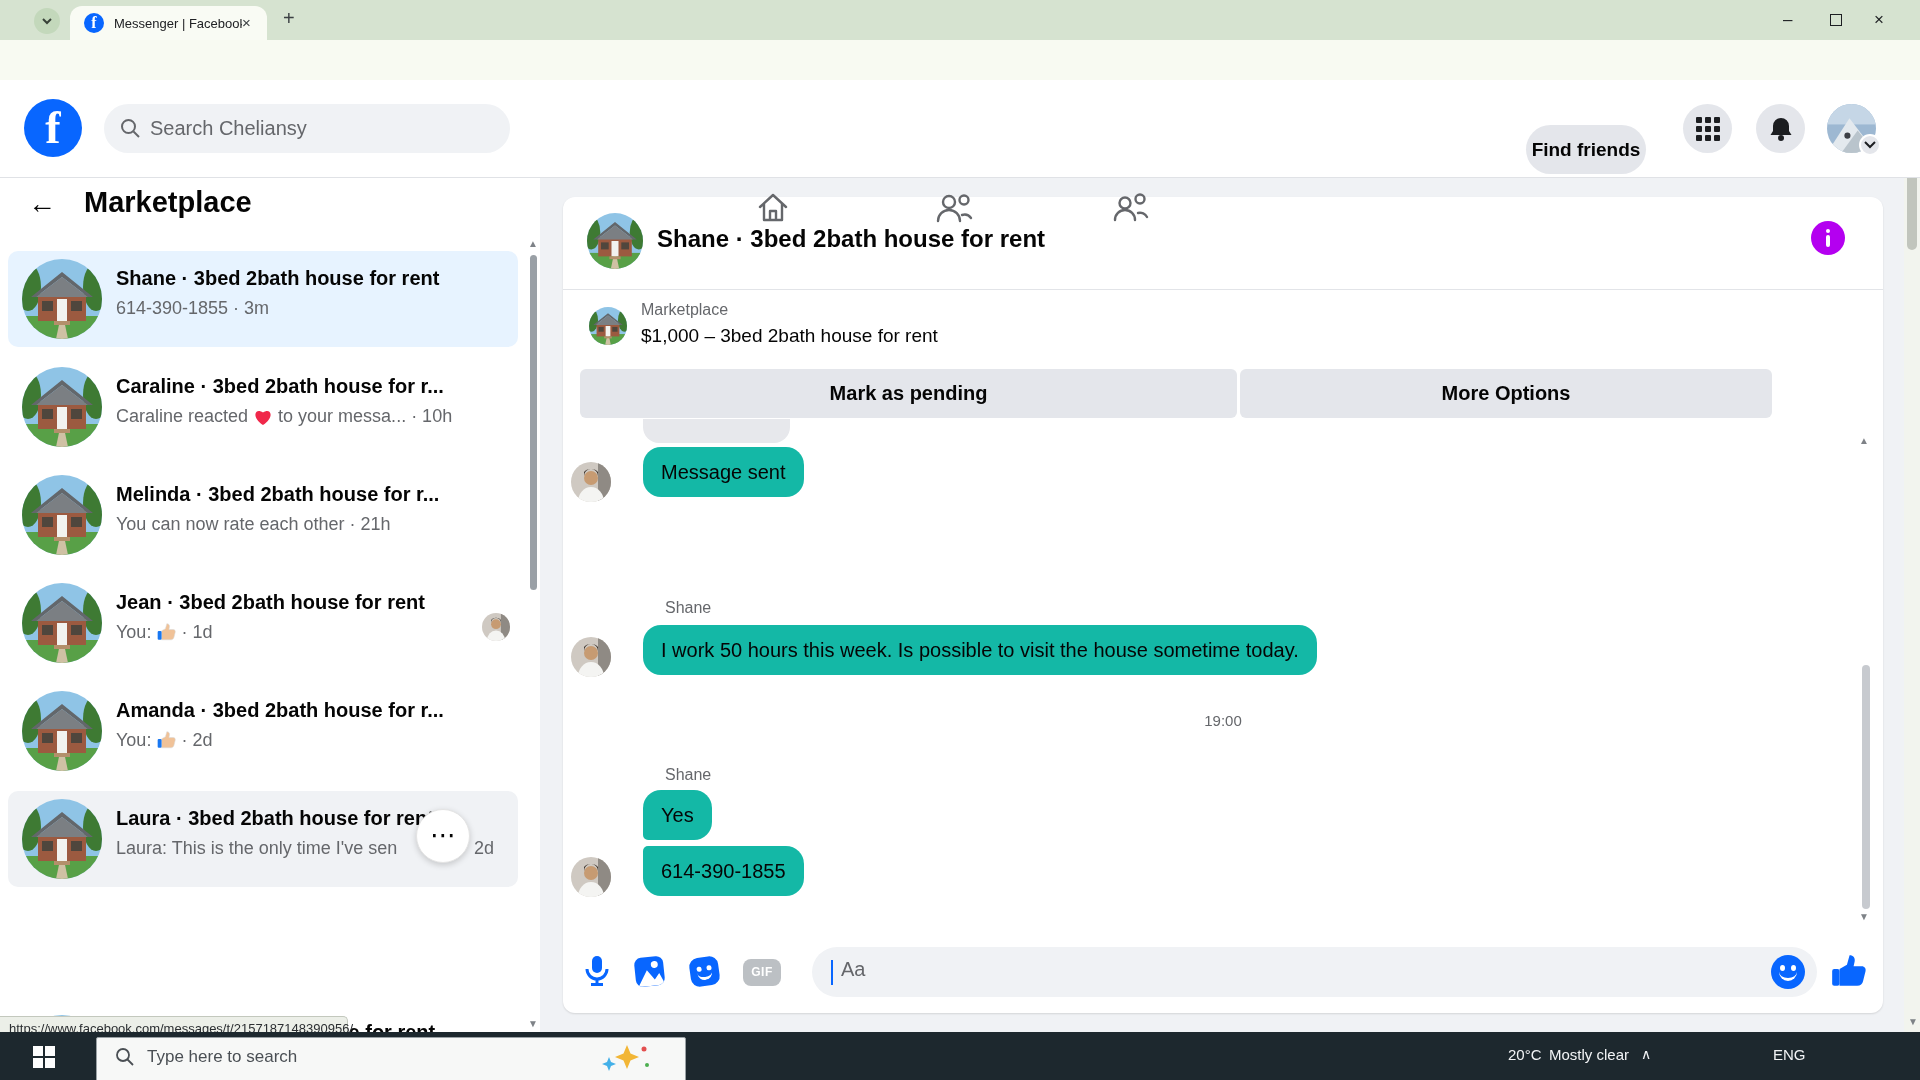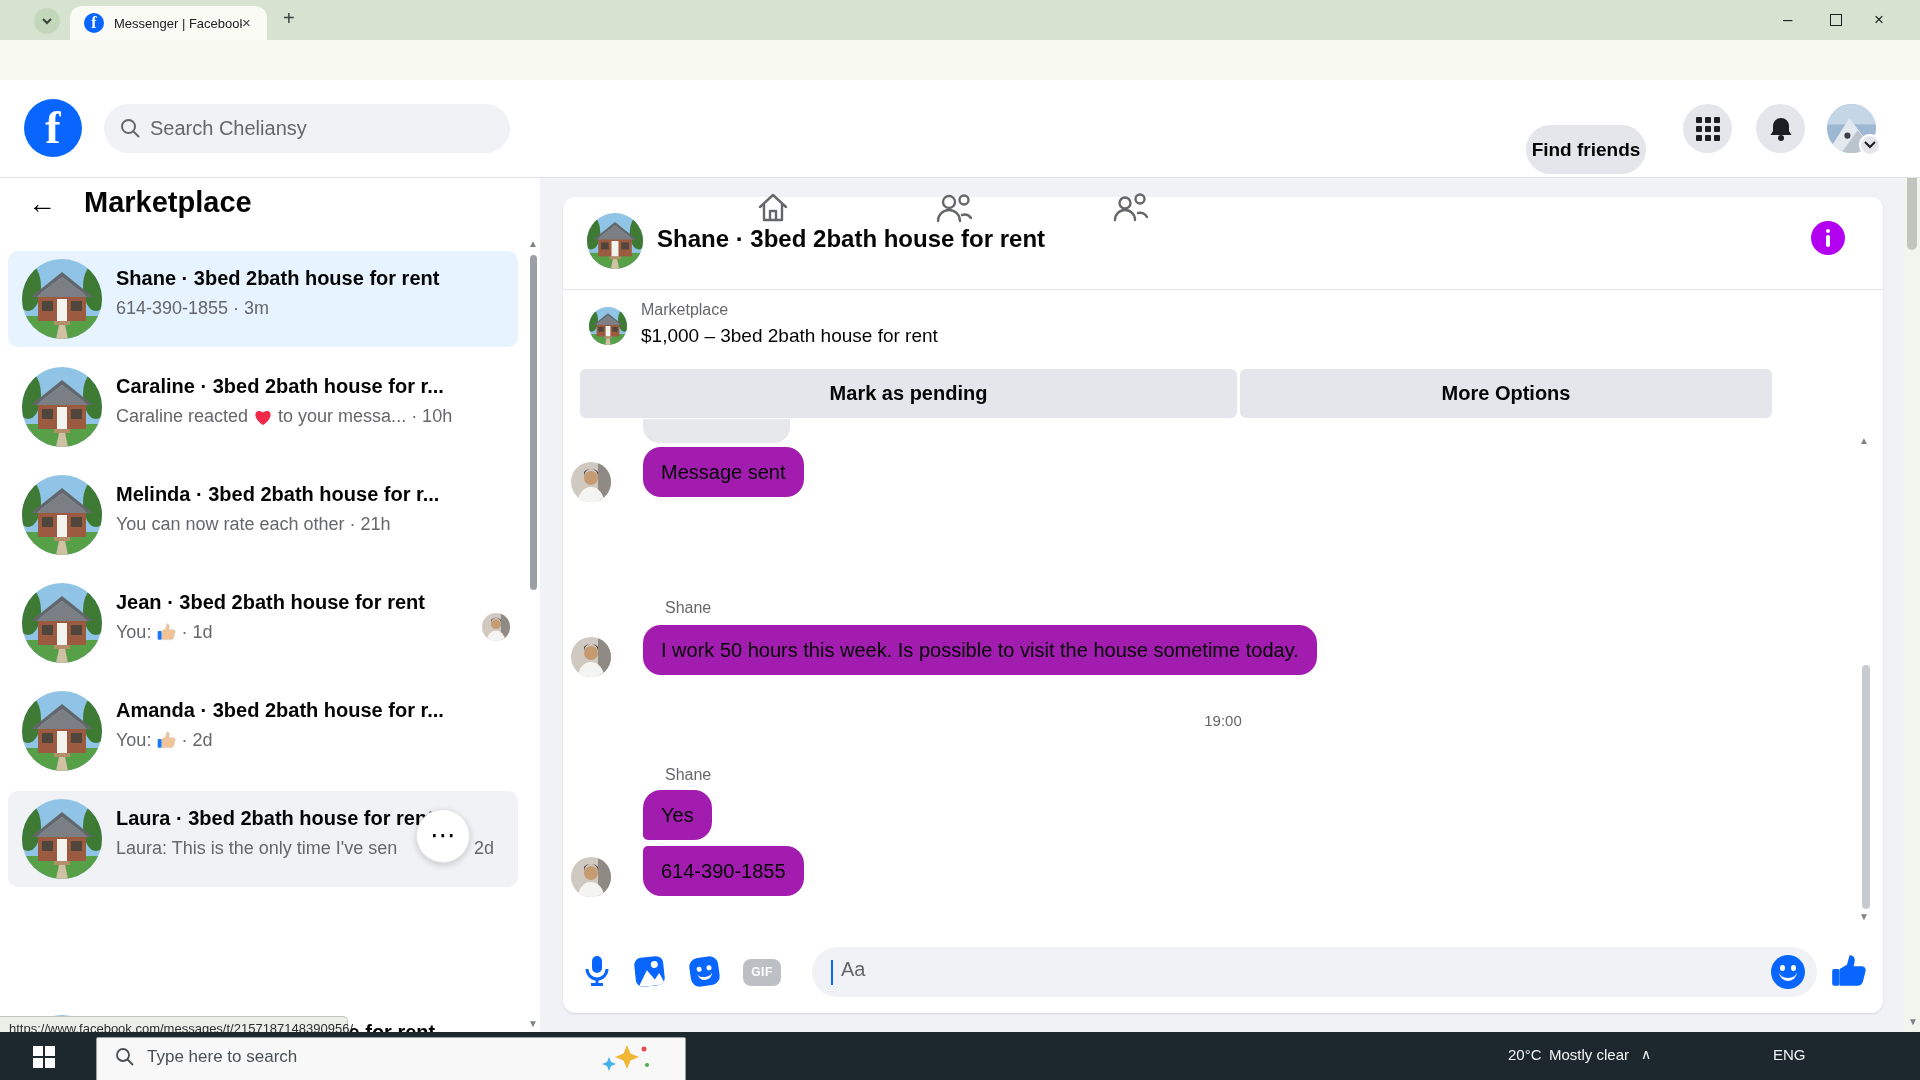--- a/index.html
+++ b/index.html
@@ -83,21 +83,21 @@
   #infobtn b { position:absolute; left:15px; top:14px; width:4px; height:12px;
     background:#fff; border-radius:2px; }
   #chat-div { left:0; top:92px; width:1320px; height:1px; background:#e2e4e8; }
   #mp-avatar { left:26px; top:110px; width:38px; height:38px; border-radius:50%;
     overflow:hidden; }
   #mp-label { left:78px; top:104px; font-size:16px; color:#65676b; }
   #mp-price { left:78px; top:128px; font-size:19px; color:#050505; }
   .bigbtn { top:172px; height:49px; background:#e4e6eb; border-radius:6px;
     font-size:20px; font-weight:600; color:#050505; text-align:center;
     line-height:49px; }
-  .bubble { background:#a21caf; border-radius:18px; padding:12px 18px; font-size:20px;
+  .bubble { background:#14b8a6; border-radius:18px; padding:12px 18px; font-size:20px;
     color:#050505; white-space:nowrap; line-height:26px; }
   .msg-av { width:40px; height:40px; border-radius:50%; overflow:hidden; }
   .ts { left:0; width:1320px; text-align:center; font-size:15px; color:#65676b; }
   .sender { font-size:16px; color:#65676b; }
   #msg-scroll-thumb { left:1299px; top:468px; width:8px; height:244px;
     background:#c7cacf; border-radius:4px; }
   #inputpill { left:249px; top:750px; width:1005px; height:50px; border-radius:25px;
     background:#f0f2f5; }
   #cursor { left:268px; top:763px; width:2px; height:25px; background:#0866ff; }
   #aa { left:278px; top:761px; font-size:20px; color:#65676b; }

